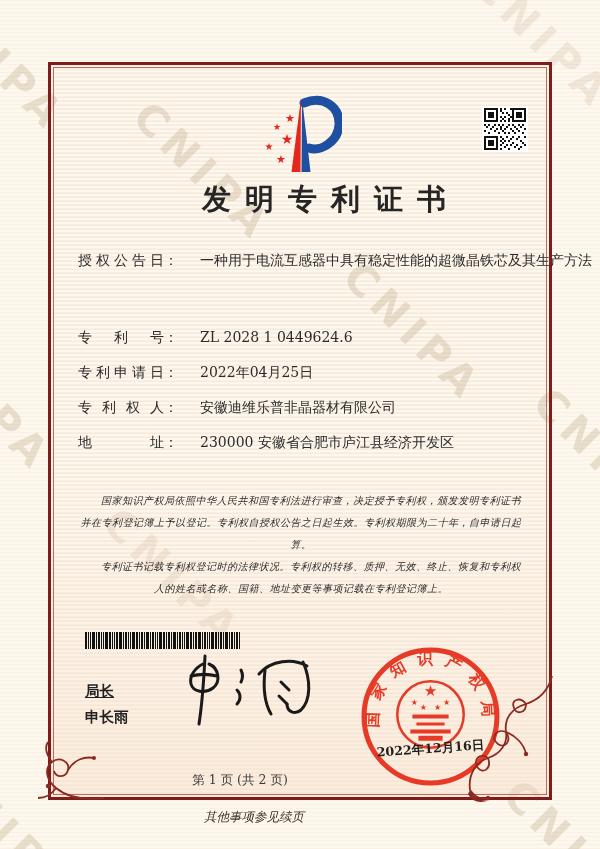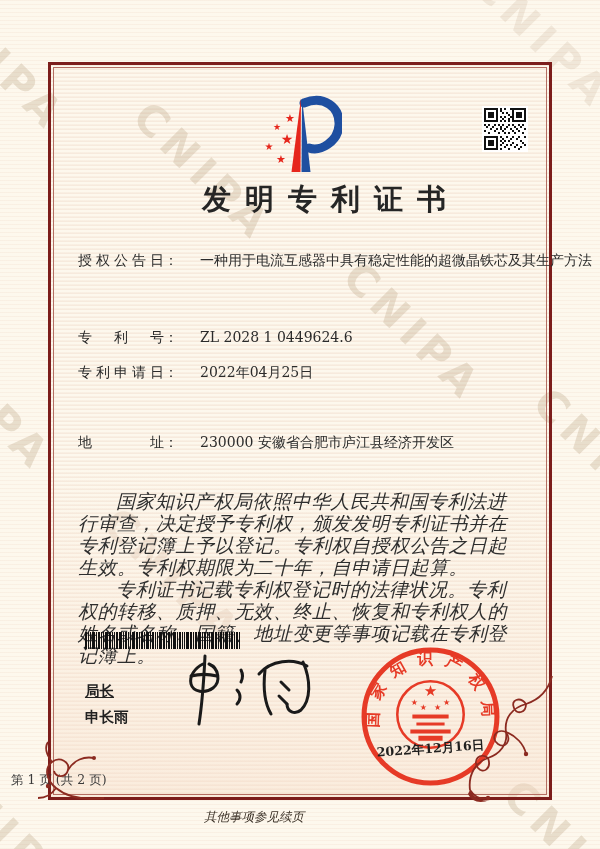--- a/index.html
+++ b/index.html
@@ -51,29 +51,29 @@
   .row{position:absolute; left:78px; font-size:14px; white-space:nowrap; color:#2b2b2b;}
   .row .lab{display:inline-block; width:86px; text-align:justify; text-align-last:justify; vertical-align:top;}
   .row .val{margin-left:22px;}
   .r1{top:252px;} .r2{top:295px;} .r3{top:329px;} .r4{top:364px;}
   .r5{top:399px;} .r6{top:434px;} .r7{top:469px;}
   .pair2{position:absolute; left:303px; top:469px; font-size:14px; white-space:nowrap;}
   .pair2 .lab{display:inline-block; width:78px; text-align:justify; text-align-last:justify;}
   .pair2 .val{margin-left:8px;}
   .legal{
     position:absolute; left:78px; top:490px; width:446px;
-    font-size:19px; line-height:22px; font-style:italic; letter-spacing:0.5px; color:#2e2e2e;
+    font-size:10px; line-height:22px; font-style:italic; letter-spacing:0.5px; color:#2e2e2e;text-align:center;
   }
   .legal p{margin:0; text-indent:2em;}
   .barcode{position:absolute; left:85px; top:632px;}
   .officer-title{position:absolute; left:85px; top:682px; font-family:"DejaVu Sans","Liberation Sans",sans-serif; font-weight:600; font-size:14.5px; color:#222;text-decoration:underline;}
   .officer-name{position:absolute; left:85px; top:708px; font-family:"DejaVu Sans","Liberation Sans",sans-serif; font-weight:600; font-size:14.5px; color:#222;}
   .signature{position:absolute; left:175px; top:650px;}
   .seal{position:absolute; left:358px; top:644px; opacity:0.95; mix-blend-mode:multiply;}
-  .page-num{position:absolute; left:11px; top:772px; width:480px; font-size:12.5px; color:#3a3a3a;}
+  .page-num{position:absolute; left:0; top:772px; width:480px; text-align:center; font-size:12.5px; color:#3a3a3a;}
   .note{position:absolute; left:0; top:809px; width:508px; text-align:center; font-size:12.5px; font-style:italic; color:#3c3228;}
   .flourish-bl{position:absolute; left:34px; top:740px;}
   .flourish-br{position:absolute; left:464px; top:674px;}
 </style>
 </head>
 <body>
 
 <div class="page">
 
   <div class="wm wm1">CNIPA</div>
@@ -138,20 +138,23 @@
 
     <div class="row r1">
       <span class="lab">授权公告日</span><span>：</span><span class="val">一种用于电流互感器中具有稳定性能的超微晶铁芯及其生产方法</span>
     </div>
     <div class="row r3">
       <span class="lab">专利号</span><span>：</span><span class="val">ZL 2028 1 0449624.6</span>
     </div>
     <div class="row r4">
       <span class="lab">专利申请日</span><span>：</span><span class="val">2022年04月25日</span>
     </div>
+    <div class="row r5">
+      <span class="lab">专利权人</span><span>：</span><span class="val">安徽迪维乐普非晶器材有限公司</span>
+    </div>
     <div class="row r6">
       <span class="lab">地址</span><span>：</span><span class="val">230000  安徽省合肥市庐江县经济开发区</span>
     </div>
 
     <div class="legal">
       <p>国家知识产权局依照中华人民共和国专利法进行审查，决定授予专利权，颁发发明专利证书并在专利登记簿上予以登记。专利权自授权公告之日起生效。专利权期限为二十年，自申请日起算。</p>
       <p>专利证书记载专利权登记时的法律状况。专利权的转移、质押、无效、终止、恢复和专利权人的姓名或名称、国籍、地址变更等事项记载在专利登记簿上。</p>
     </div>
 
     <div class="barcode">

